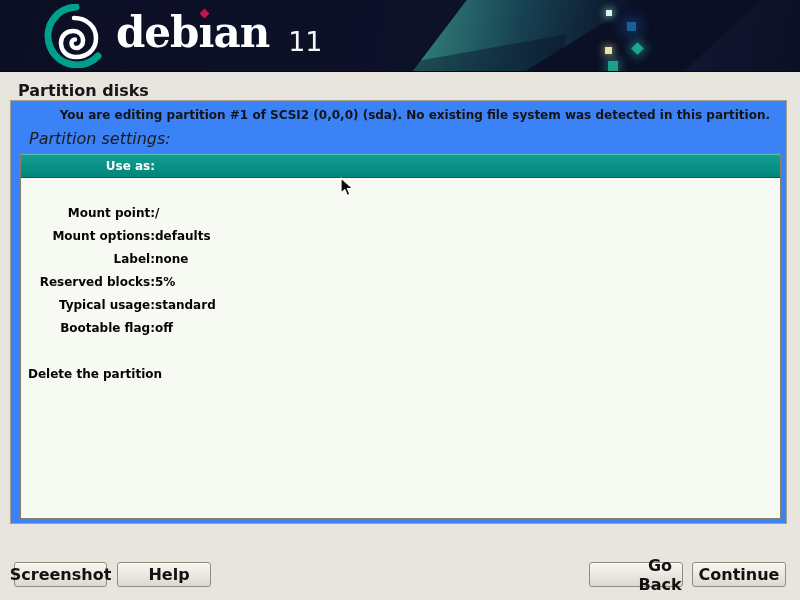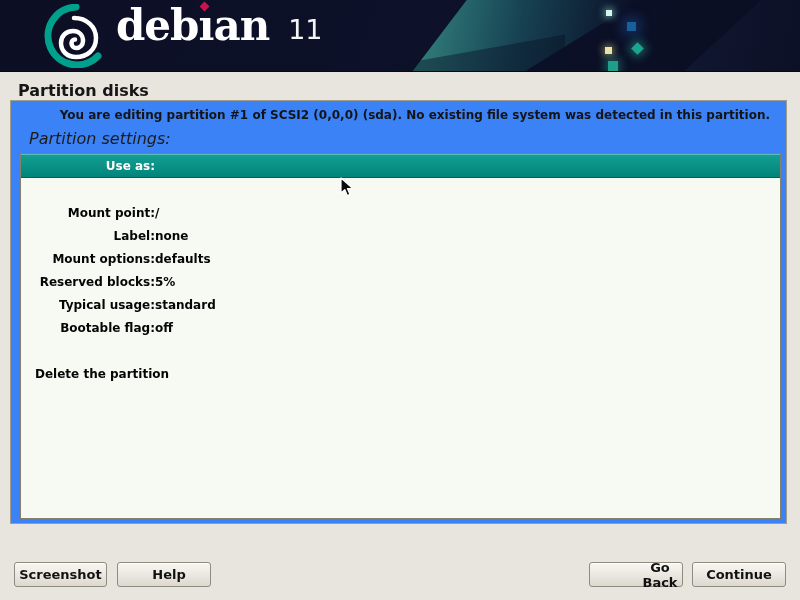--- a/index.html
+++ b/index.html
@@ -37,21 +37,21 @@
   .sq-white { left:606px; top:10px; width:6px; height:6px; background:#d9f4ee; box-shadow:0 0 7px 2px rgba(140,220,210,.55); }
   .sq-blue  { left:627px; top:22px; width:9px; height:9px; background:#176099; box-shadow:0 0 12px 5px rgba(30,90,170,.4); }
   .sq-yellow{ left:605px; top:47px; width:7px; height:7px; background:#eae6ad; box-shadow:0 0 7px 2px rgba(230,220,140,.45); }
   .sq-teal-diamond { left:633px; top:44px; width:9px; height:9px; background:#19a691; transform:rotate(45deg); box-shadow:0 0 9px 3px rgba(40,180,160,.45); }
   .sq-teal  { left:608px; top:61px; width:10px; height:10px; background:#1f9e8c; box-shadow:0 0 8px 3px rgba(40,180,160,.4); }
 
   .logo-swirl { position:absolute; left:42px; top:4px; width:64px; height:64px; }
 
   .brand-wrap {
     position:absolute; left:116px; top:0; height:56px;
-    display:flex; align-items:center;
+    display:flex; align-items:flex-end;
   }
   .brand-text {
     font-family:"DejaVu Serif", serif;
     font-weight:bold; font-size:42px; color:#ffffff;
     letter-spacing:-1px; line-height:1;
     position:relative; top:-2px;
   }
   .i-wrap { position:relative; }
   .i-diamond {
     position:absolute; left:3px; top:2px;
@@ -88,37 +88,37 @@
   .listbox {
     position:absolute; left:9px; top:52px; width:761px; height:366px;
     background:#f6faf2;
     border:1px solid #85806c;
     overflow:hidden;
   }
   .row {
     height:23px; display:flex; align-items:center;
     font-size:12px; font-weight:bold; color:#050505;
   }
-  .row .cell.label { width:134px; padding-left:14px; flex:none; white-space:nowrap; }
+  .row .cell.label { width:134px; padding-left:7px; flex:none; white-space:nowrap; }
   .row .cell.value { white-space:nowrap; }
   .row.selected {
     height:24px;
     background:linear-gradient(#14a093, #00837a);
     box-shadow:inset 0 1px 0 rgba(255,255,255,.3), inset 0 -1px 0 rgba(0,60,55,.5);
     color:#ffffff;
   }
   .row.spacer { pointer-events:none; }
 
   
   .btn {
     position:absolute; height:25px;
     background:linear-gradient(#f9f7f2, #ddd9d0);
     border:1px solid #8f8b7e; border-radius:3px;
     font-family:"DejaVu Sans", sans-serif;
-    font-size:13px; font-weight:bold; color:#111111;
+    font-size:16px; font-weight:bold; color:#111111;
     display:flex; align-items:center; justify-content:center;
     box-shadow:inset 0 1px 0 #ffffff;
     cursor:default;
   }
   .btn-screenshot { left:14px;  top:562px; width:93px; }
   .btn-help       { left:117px; top:562px; width:94px;padding-left:10px; }
   .btn-goback     { left:589px; top:562px; width:94px;padding-left:48px; }
   .btn-continue   { left:692px; top:562px; width:94px; }
 
   .mouse-cursor { position:absolute; left:340px; top:177px; z-index:20; }
@@ -158,26 +158,26 @@
       </div>
       <div class="row spacer">
         <span class="cell label"></span>
         <span class="cell value"></span>
       </div>
       <div class="row">
         <span class="cell label">Mount point:</span>
         <span class="cell value">/</span>
       </div>
       <div class="row">
+        <span class="cell label">Mount options:</span>
+        <span class="cell value">defaults</span>
+      </div>
+      <div class="row">
         <span class="cell label">Label:</span>
         <span class="cell value">none</span>
-      </div>
-      <div class="row">
-        <span class="cell label">Mount options:</span>
-        <span class="cell value">defaults</span>
       </div>
       <div class="row">
         <span class="cell label">Reserved blocks:</span>
         <span class="cell value">5%</span>
       </div>
       <div class="row">
         <span class="cell label">Typical usage:</span>
         <span class="cell value">standard</span>
       </div>
       <div class="row">

